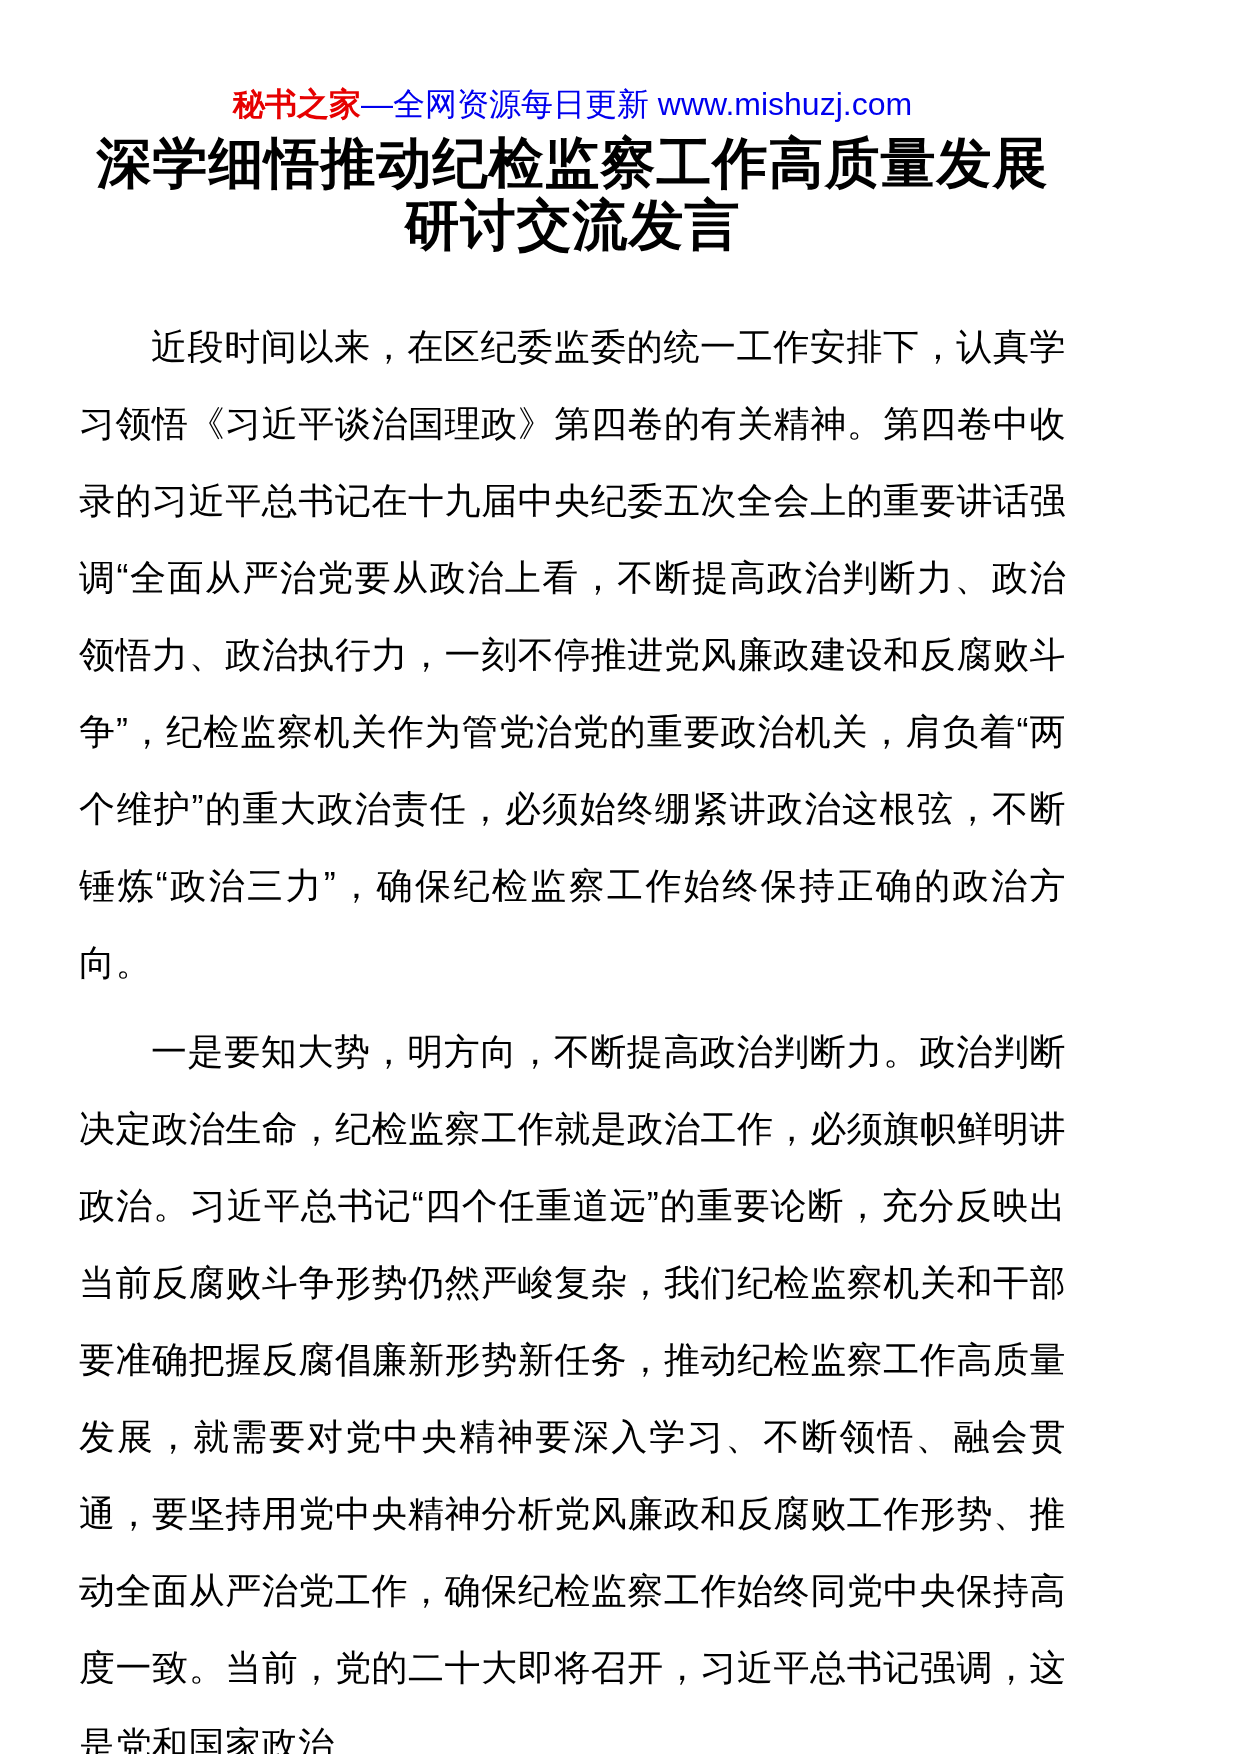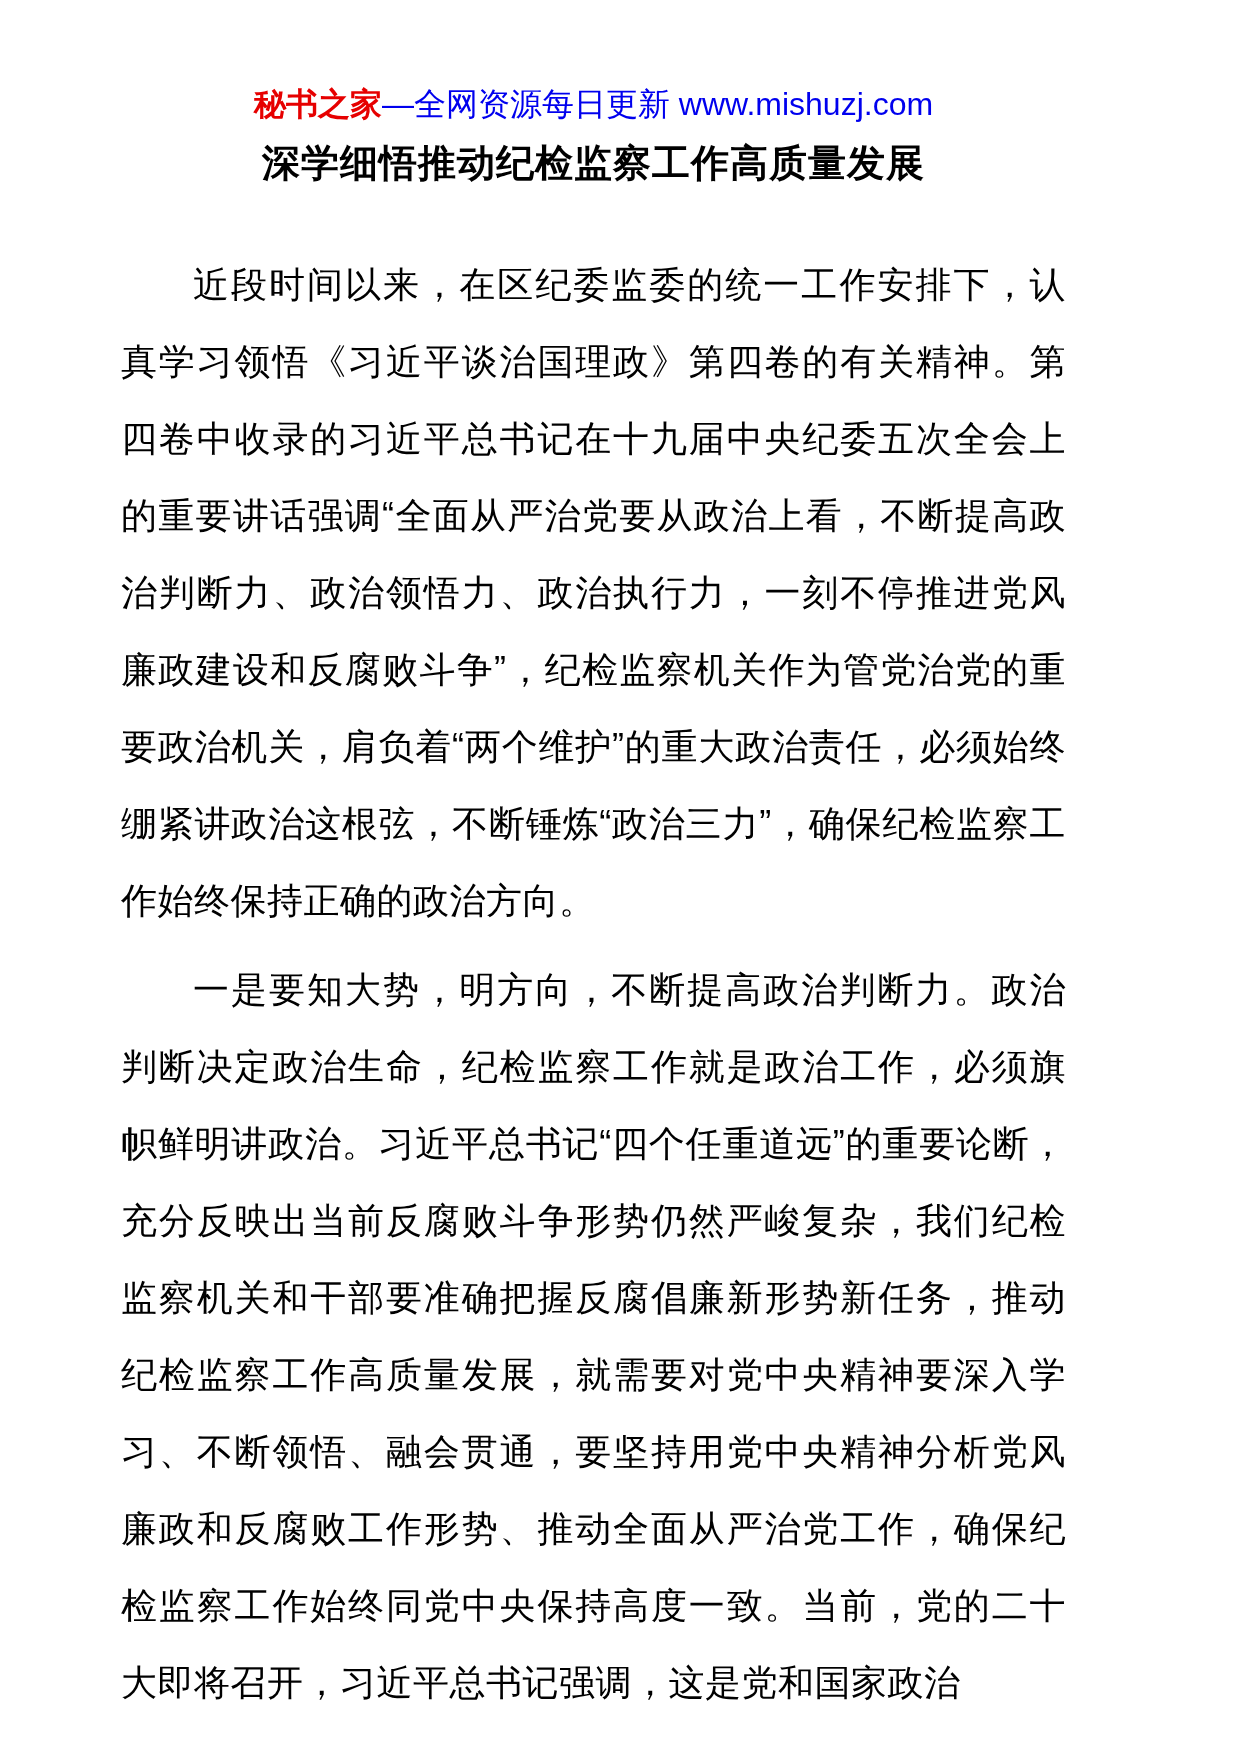--- a/index.html
+++ b/index.html
@@ -7,21 +7,21 @@
     padding: 0;
     background: #ffffff;
   }
   .page {
     position: relative;
     width: 1240px;
     height: 1754px;
     margin: 0 auto;
     background: #ffffff;
     box-sizing: border-box;
-    padding: 82px 162px 40px 109px;
+    padding: 82px 162px 40px 67px;
     overflow: hidden;
     font-family: "Liberation Sans", "DejaVu Sans", sans-serif;
     color: #000000;
   }
   .site-header {
     text-align: center;
     font-size: 32px;
     line-height: 44px;
     white-space: nowrap;
     margin-bottom: 6px;
@@ -33,21 +33,21 @@
   .site-header .tagline {
     color: var(--link-color, #0000ee);
   }
   .site-header .url {
     color: var(--link-color, #0000ee);
     text-decoration: none;
   }
   .doc-title {
     margin: 6px 0 52px 0;
     text-align: center;
-    font-size: 38px;
+    font-size: 55px;
     font-weight: bold;
     line-height: 62px;
     letter-spacing: 1px;
   }
   .body-para {
     margin: 12px;
     font-size: 36px;
     line-height: 77px;
     text-align: justify;
     text-indent: 2em;
@@ -58,19 +58,20 @@
 <body>
 
 <div class="page">
 
   <div class="site-header">
     <span class="brand">秘书之家</span><span class="tagline">—全网资源每日更新 </span><a class="url">www.mishuzj.com</a>
   </div>
 
   <h1 class="doc-title">
     <span>深学细悟推动纪检监察工作高质量发展</span><br>
+    <span>研讨交流发言</span>
   </h1>
 
   <p class="body-para">近段时间以来，在区纪委监委的统一工作安排下，认真学习领悟《习近平谈治国理政》第四卷的有关精神。第四卷中收录的习近平总书记在十九届中央纪委五次全会上的重要讲话强调“全面从严治党要从政治上看，不断提高政治判断力、政治领悟力、政治执行力，一刻不停推进党风廉政建设和反腐败斗争”，纪检监察机关作为管党治党的重要政治机关，肩负着“两个维护”的重大政治责任，必须始终绷紧讲政治这根弦，不断锤炼“政治三力”，确保纪检监察工作始终保持正确的政治方向。</p>
 
   <p class="body-para">一是要知大势，明方向，不断提高政治判断力。政治判断决定政治生命，纪检监察工作就是政治工作，必须旗帜鲜明讲政治。习近平总书记“四个任重道远”的重要论断，充分反映出当前反腐败斗争形势仍然严峻复杂，我们纪检监察机关和干部要准确把握反腐倡廉新形势新任务，推动纪检监察工作高质量发展，就需要对党中央精神要深入学习、不断领悟、融会贯通，要坚持用党中央精神分析党风廉政和反腐败工作形势、推动全面从严治党工作，确保纪检监察工作始终同党中央保持高度一致。当前，党的二十大即将召开，习近平总书记强调，这是党和国家政治</p>
 
 </div>
 
 </body></html>

